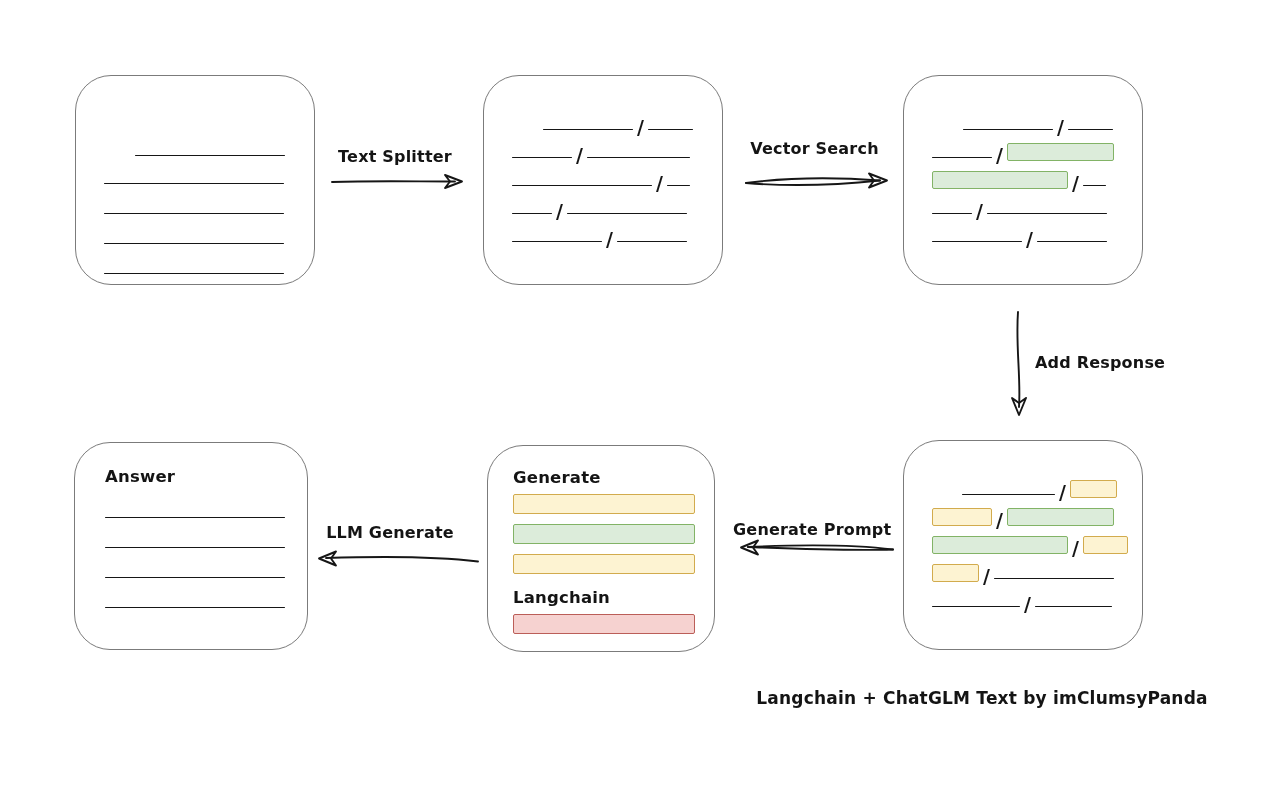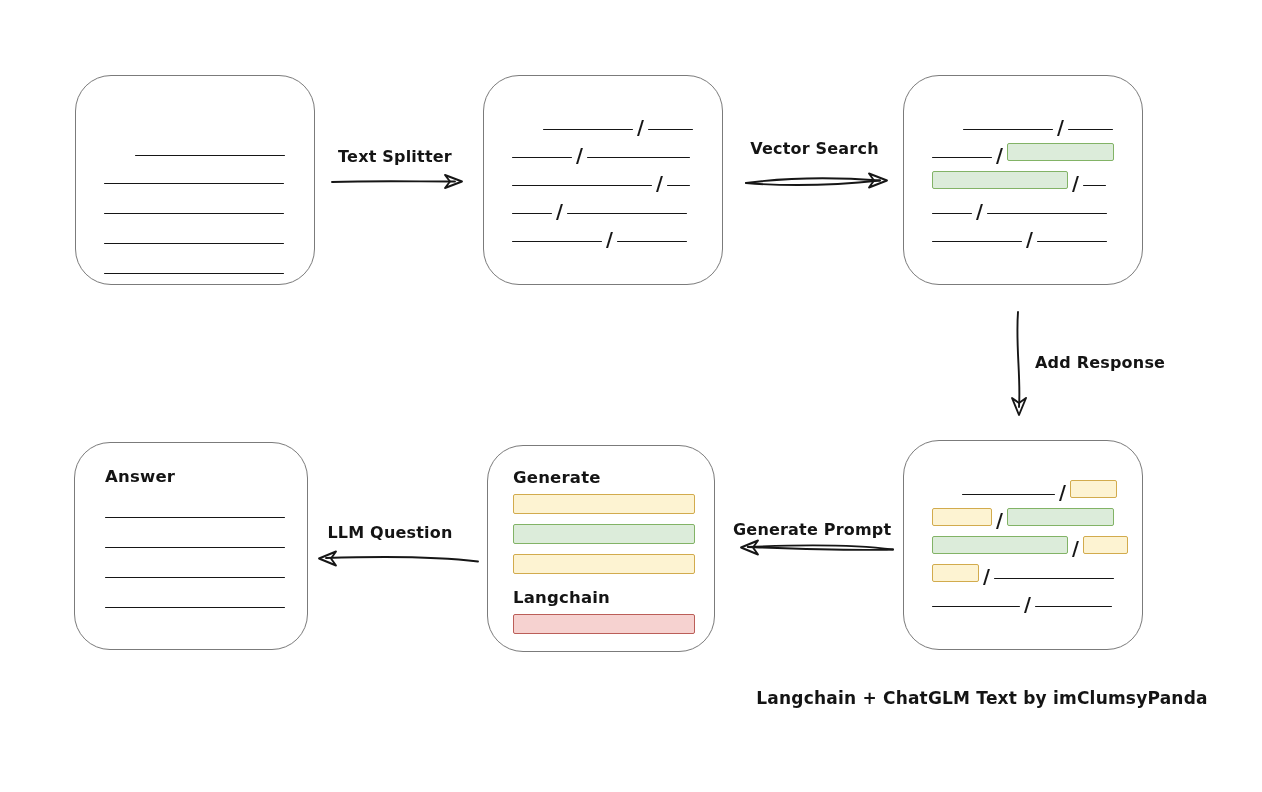--- a/index.html
+++ b/index.html
@@ -199,17 +199,17 @@
     <path d="M758,540.5 L741,547.5 L758,554.5 L753,547.5 Z"></path>
 
     <path d="M478,561.5 C430,555.5 372,556.5 326,558"></path>
     <path d="M336,551.5 L319,558.5 L336,565.5 L331,558.5 Z"></path>
   </svg>
 
   <div class="flabel" style="left:330px;top:147px;width:130px;text-align:center;">Text Splitter</div>
   <div class="flabel" style="left:742px;top:139px;width:145px;text-align:center;">Vector Search</div>
   <div class="flabel" style="left:1035px;top:353px;">Add Response</div>
   <div class="flabel" style="left:733px;top:520px;width:155px;text-align:center;">Generate Prompt</div>
-  <div class="flabel" style="left:325px;top:523px;width:130px;text-align:center;">LLM Question</div>
+  <div class="flabel" style="left:325px;top:523px;width:130px;text-align:center;">LLM Generate</div>
 
   <div class="caption" style="left:982px;top:688px;transform:translateX(-50%);">Langchain + ChatGLM Text by imClumsyPanda</div>
 
 </div>
 
 </body></html>

